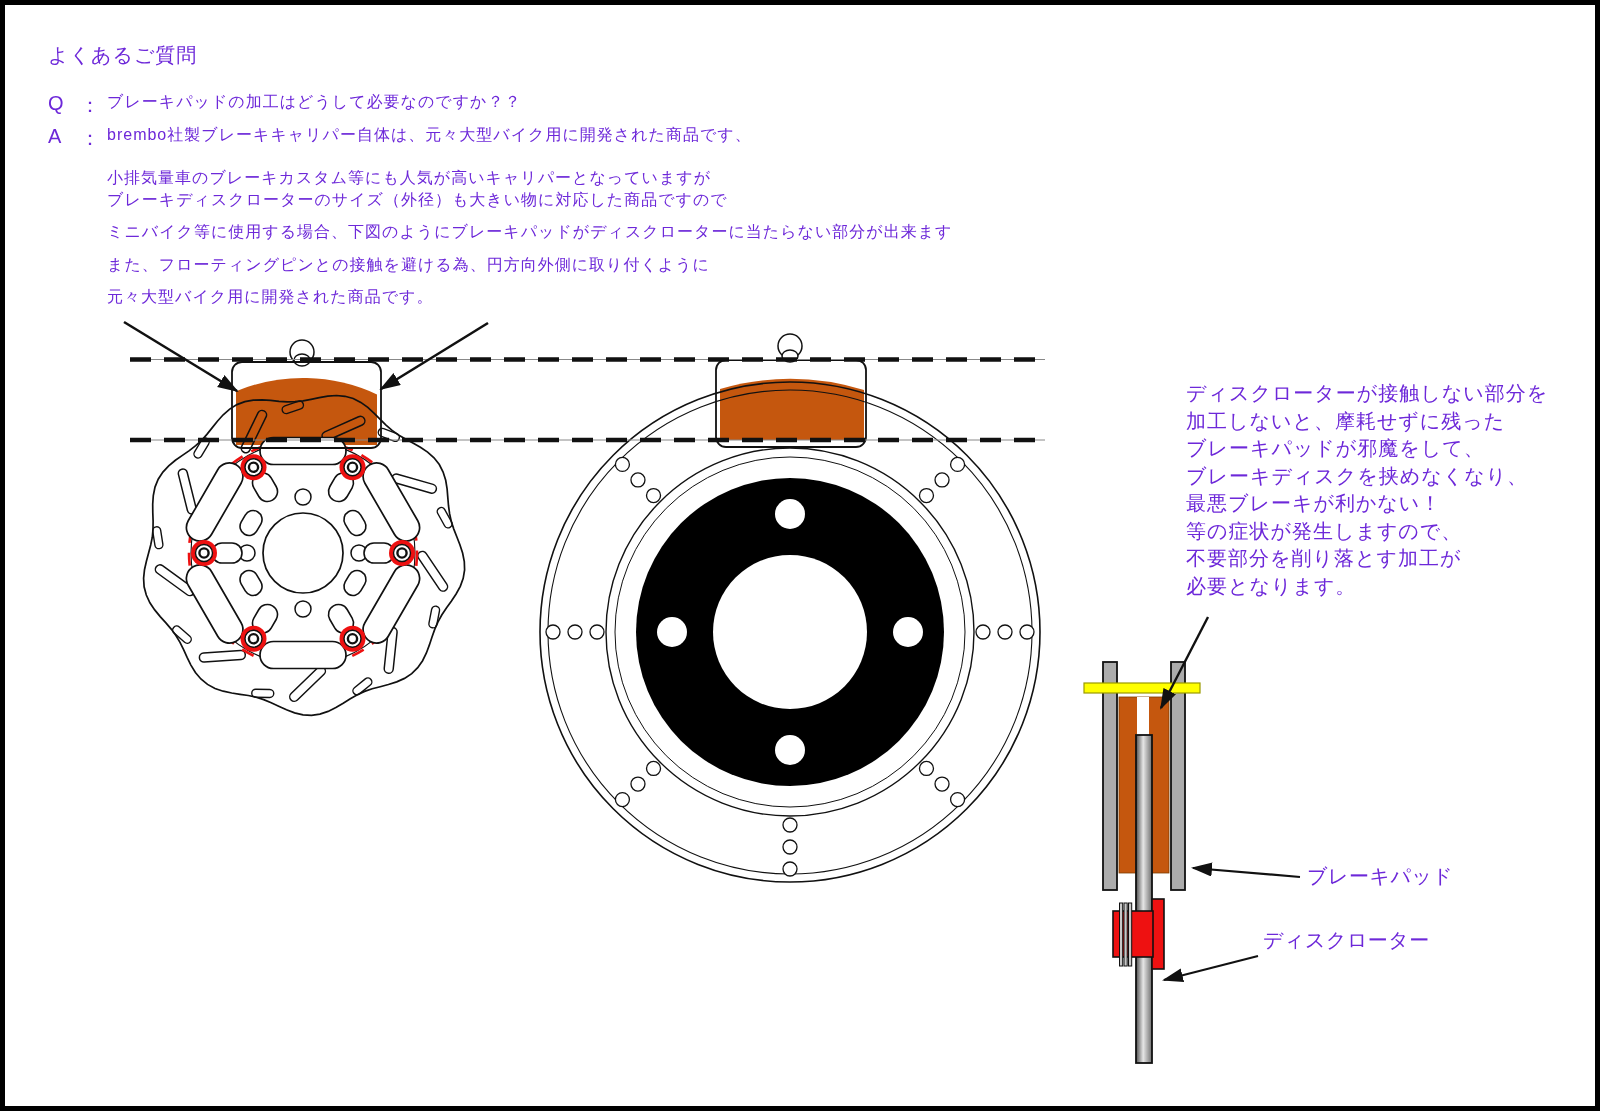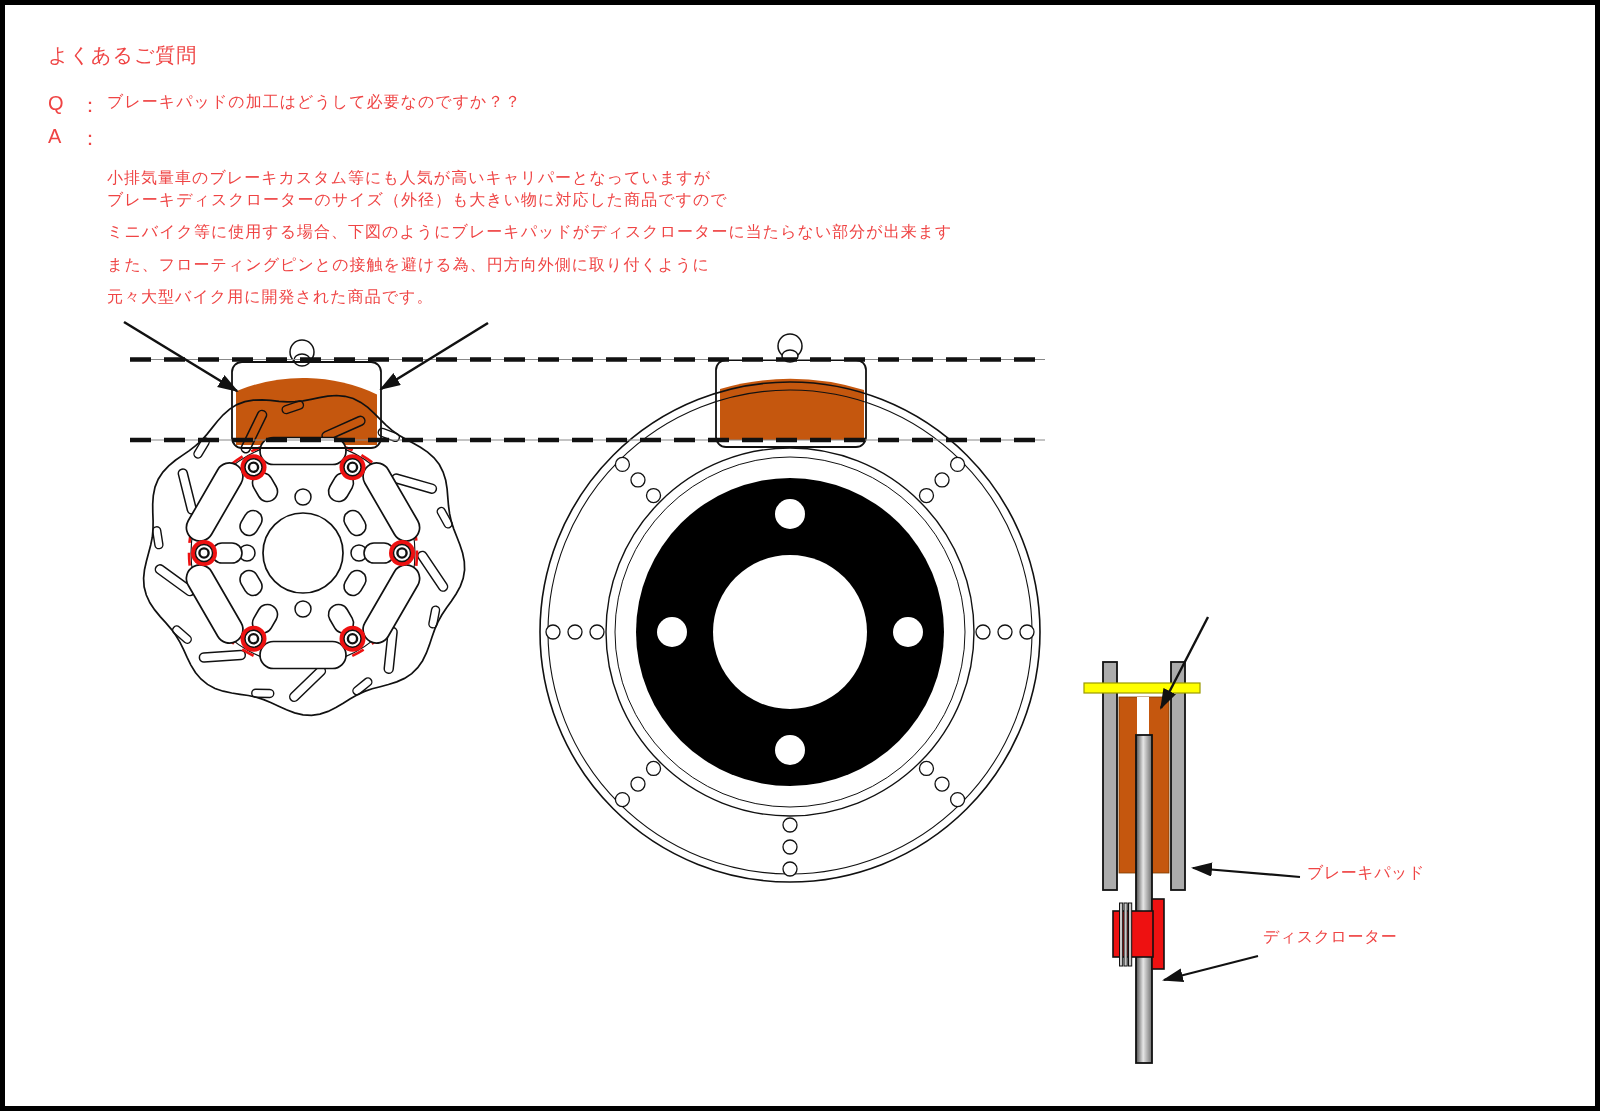--- a/index.html
+++ b/index.html
@@ -1,27 +1,27 @@
 <!DOCTYPE html>
 <html><head>
 <meta charset="utf-8">
 <style>
   html,body{margin:0;padding:0;background:#fff;}
   .page{position:relative;width:1600px;height:1111px;background:#fff;overflow:hidden;
-        font-family:"Liberation Sans","DejaVu Sans",sans-serif;color:#ef4444;}
+        font-family:"Liberation Sans","DejaVu Sans",sans-serif;color:#6d28d9;}
   .frame{position:absolute;inset:0;border:5px solid #000;pointer-events:none;z-index:50;}
   svg#diagram{position:absolute;left:0;top:0;z-index:1;}
   .title{position:absolute;left:48px;top:42px;font-size:20px;letter-spacing:1px;z-index:10;}
   .row{position:absolute;left:0;width:1200px;height:26px;z-index:10;}
   .row .c1{position:absolute;left:48px;font-size:20px;}
   .row .c2{position:absolute;left:80px;font-size:20px;}
   .row .c3{position:absolute;left:107px;font-size:16px;letter-spacing:1px;white-space:nowrap;}
   .note{position:absolute;left:1186px;top:380px;z-index:10;}
   .note div{font-size:20px;letter-spacing:1px;line-height:27.5px;white-space:nowrap;}
-  .lbl{position:absolute;font-size:16px;letter-spacing:0.5px;z-index:10;white-space:nowrap;}
+  .lbl{position:absolute;font-size:20px;letter-spacing:0.5px;z-index:10;white-space:nowrap;}
 </style>
 </head>
 <body>
 
 <div class="page">
   <div class="frame"></div>
 
   <svg id="diagram" width="1600" height="1111" viewBox="0 0 1600 1111">
     <defs>
       <linearGradient id="barGrad" x1="0" y1="0" x2="1" y2="0">
@@ -167,33 +167,44 @@
   <div class="title">よくあるご質問</div>
 
   <div class="row" style="top:92px">
     <span class="c1">Q</span>
     <span class="c2">：</span>
     <span class="c3">ブレーキパッドの加工はどうして必要なのですか？？</span>
   </div>
   <div class="row" style="top:125px">
     <span class="c1">A</span>
     <span class="c2">：</span>
+    <span class="c3">brembo社製ブレーキキャリパー自体は、元々大型バイク用に開発された商品です、</span>
   </div>
   <div class="row" style="top:168px">
     <span class="c3">小排気量車のブレーキカスタム等にも人気が高いキャリパーとなっていますが</span>
     </div>
   <div class="row" style="top:190px">
     <span class="c3">ブレーキディスクローターのサイズ（外径）も大きい物に対応した商品ですので</span>
     </div>
   <div class="row" style="top:255px">
     <span class="c3">また、フローティングピンとの接触を避ける為、円方向外側に取り付くように</span>
     </div>
   <div class="row" style="top:222px">
     <span class="c3">ミニバイク等に使用する場合、下図のようにブレーキパッドがディスクローターに当たらない部分が出来ます</span>
     </div>
   <div class="row" style="top:287px">
     <span class="c3">元々大型バイク用に開発された商品です。</span>
     </div>
 
+  <div class="note">
+    <div>ディスクローターが接触しない部分を</div>
+    <div>加工しないと、摩耗せずに残った</div>
+    <div>ブレーキパッドが邪魔をして、</div>
+    <div>ブレーキディスクを挟めなくなり、</div>
+    <div>最悪ブレーキが利かない！</div>
+    <div>等の症状が発生しますので、</div>
+    <div>不要部分を削り落とす加工が</div>
+    <div>必要となります。</div>
+  </div>
 
   <div class="lbl" style="left:1307px;top:863px">ブレーキパッド</div>
   <div class="lbl" style="left:1263px;top:927px">ディスクローター</div>
 </div>
 
 </body></html>

